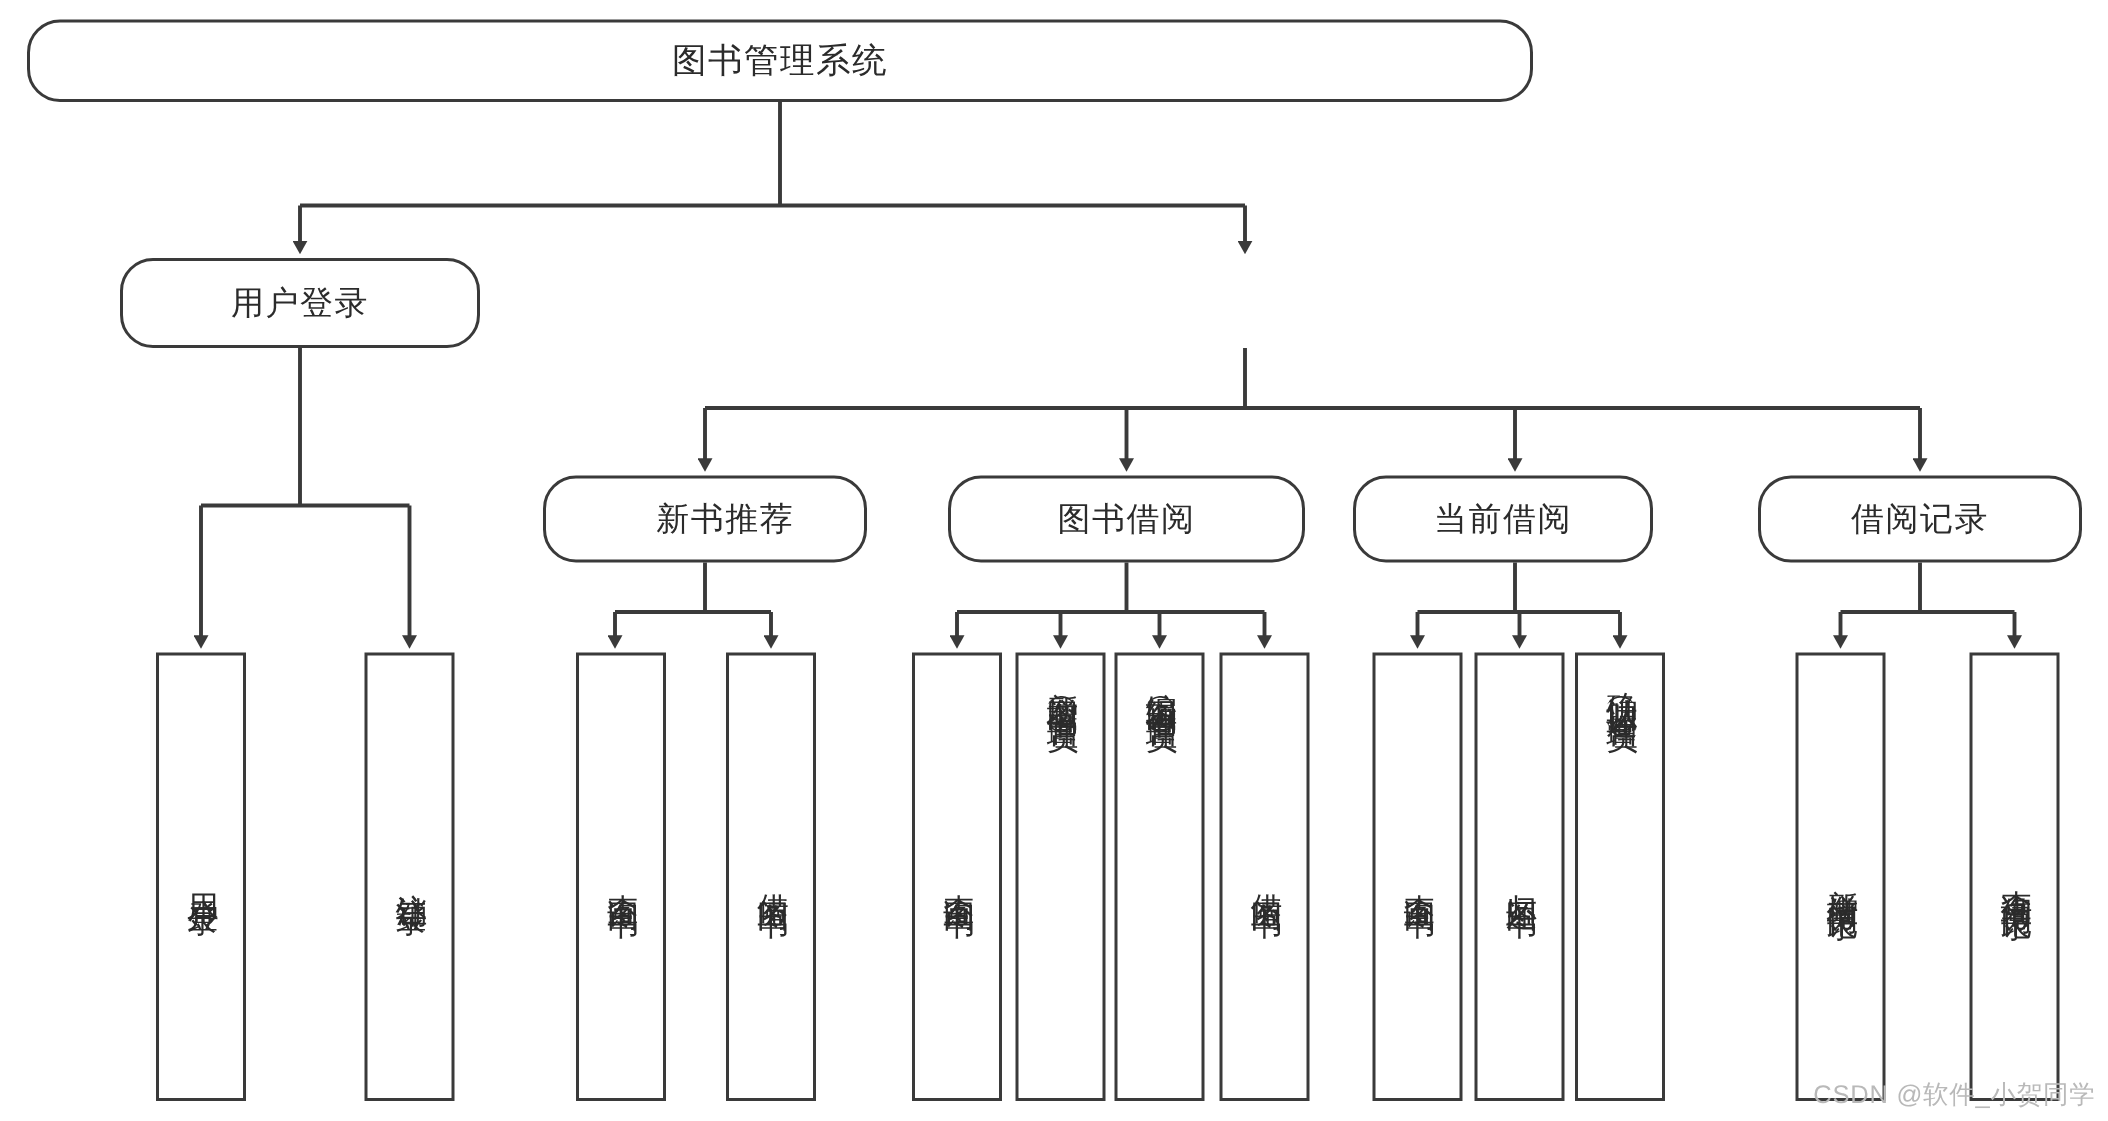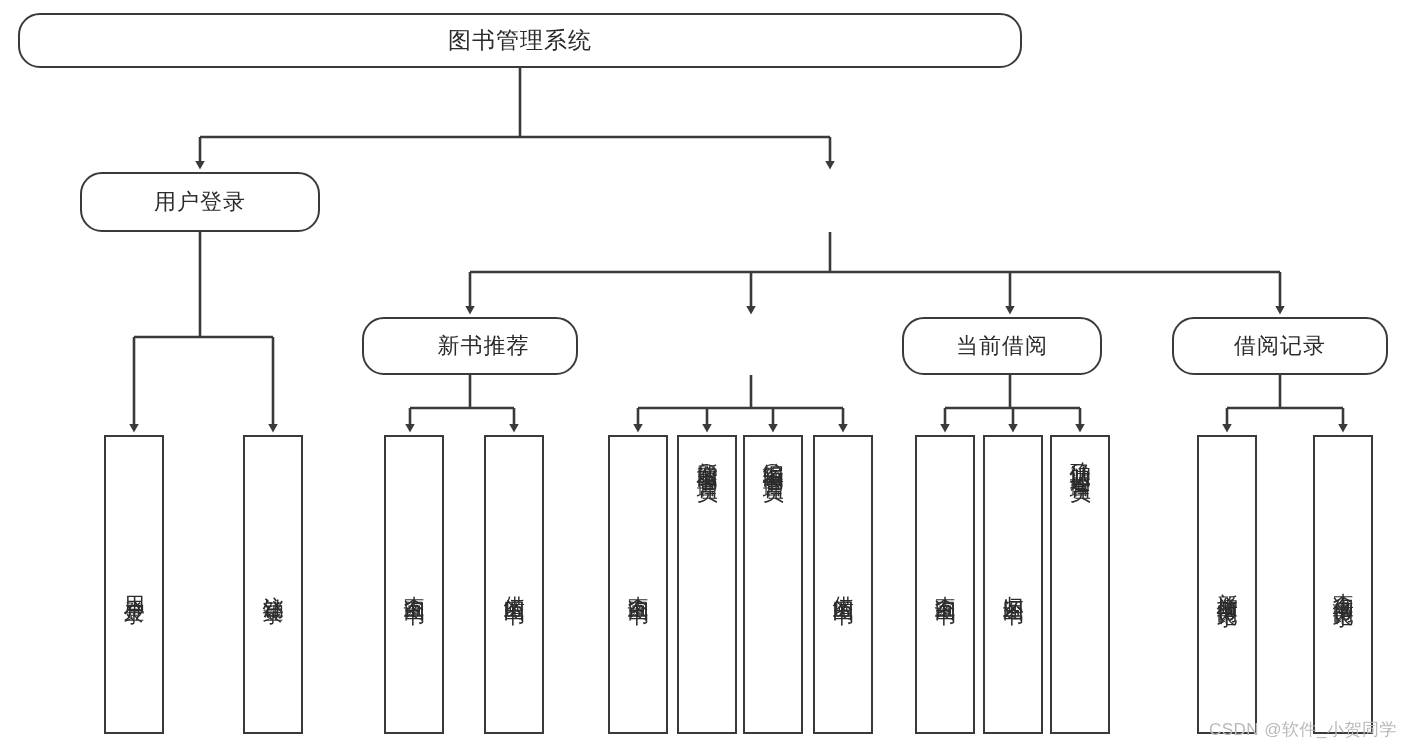--- a/index.html
+++ b/index.html
@@ -135,20 +135,23 @@
     <span>图书管理系统</span>
   </div>
 
   <div class="node h" style="left:80px; top:172px; width:240px; height:60px;">
     <span>用户登录</span>
   </div>
 
   <div class="node h" style="left:362px; top:317px; width:216px; height:58px;padding-left:27px;">
     <span>新书推荐</span>
   </div>
+  <div class="node h" style="left:632px; top:317px; width:238px; height:58px;">
+    <span>图书借阅</span>
+  </div>
   <div class="node h" style="left:902px; top:317px; width:200px; height:58px;">
     <span>当前借阅</span>
   </div>
   <div class="node h" style="left:1172px; top:317px; width:216px; height:58px;align-items:center;">
     <span>借阅记录</span>
   </div>
 
   <div class="node v mid" style="left:104px; top:435px; width:60px; height:299px;">
     <span class="vtext">用户登录</span>
   </div>

